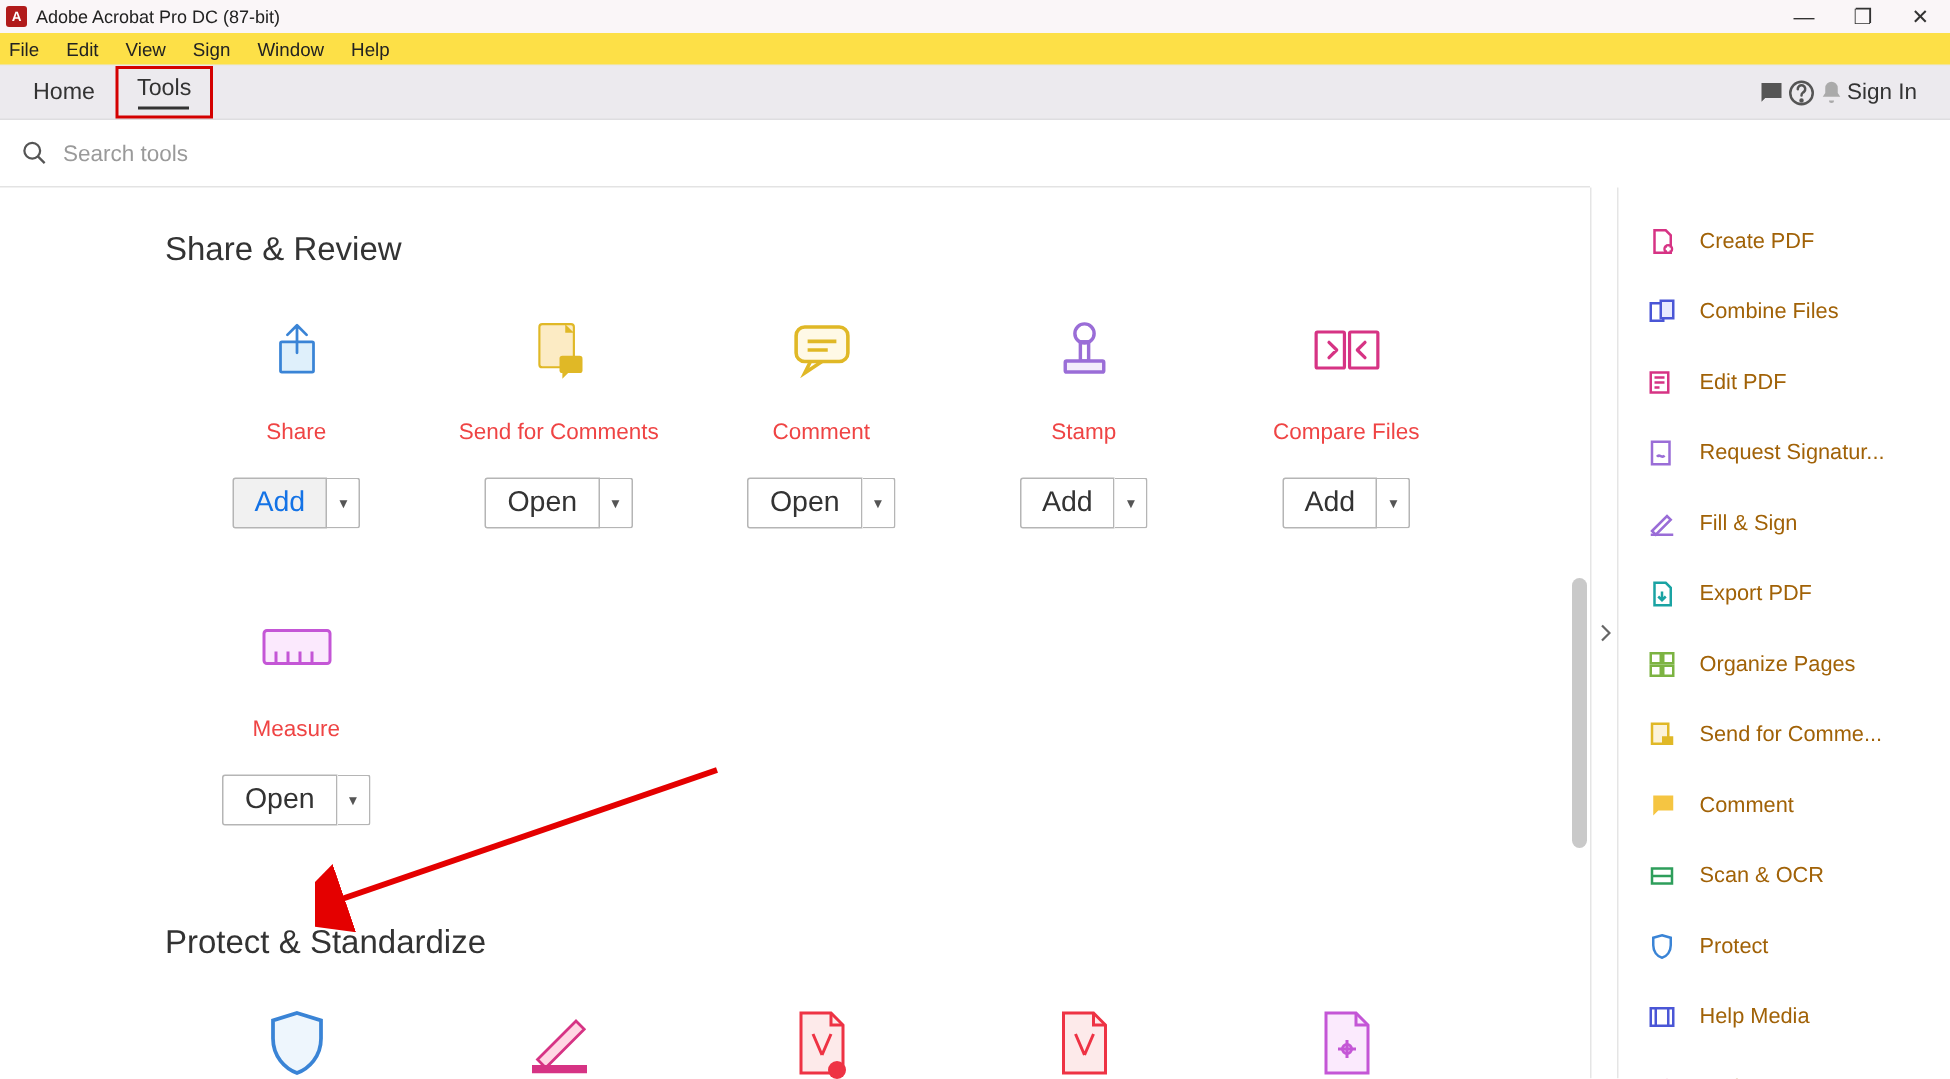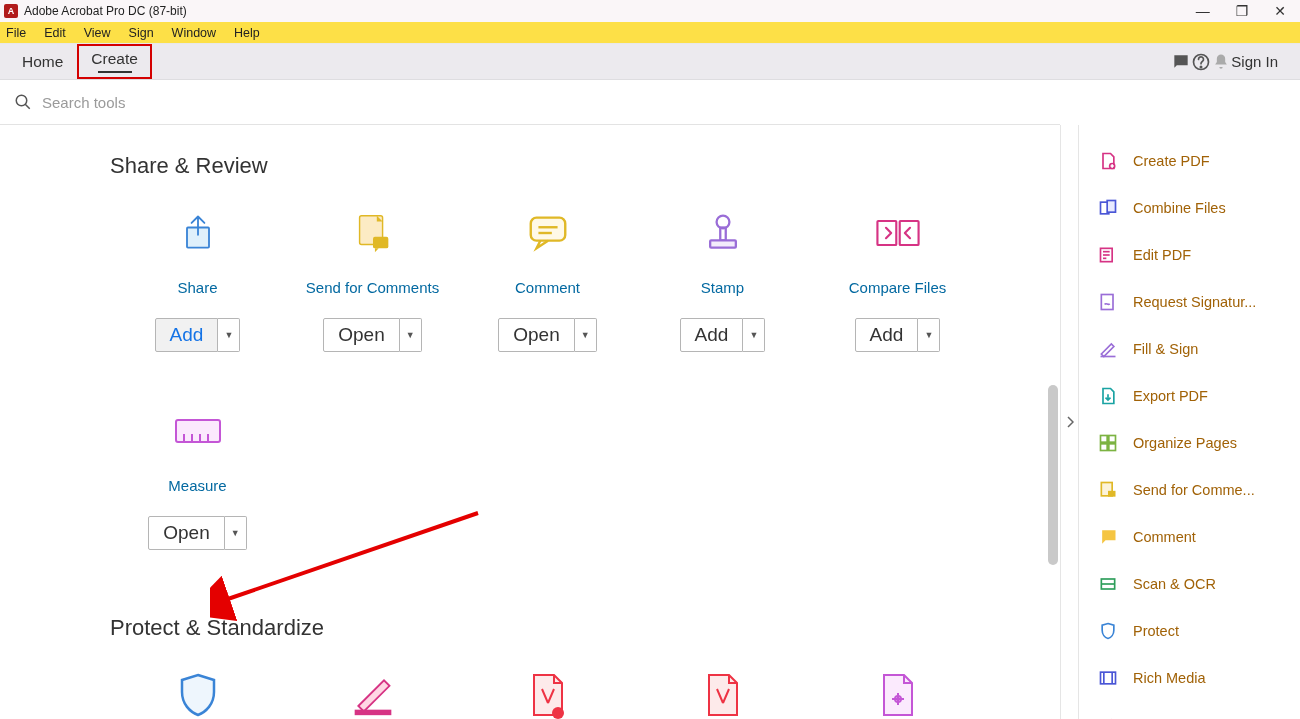--- a/index.html
+++ b/index.html
@@ -34,21 +34,21 @@
   .workarea { position:absolute; top:125px; left:0; right:0; bottom:0; display:flex; }
   .main { flex:1; overflow:auto; padding: 28px 40px 0 110px; position:relative; }
   .sidepanel { width:222px; border-left:1px solid #e5e5e5; background:#fff; padding-top:12px; overflow:hidden;}
   .expander { width:18px; border-left:1px solid #e5e5e5; display:flex; align-items:center; justify-content:center; cursor:pointer; color:#555;}
 
   .section-title { font-size:22px; font-weight:400; color:#333; margin-bottom:30px; }
 
   .tool-grid { display:flex; flex-wrap:wrap; gap-row:40px; }
   .tool { width:175px; display:flex; flex-direction:column; align-items:center; margin-bottom:55px; }
   .tool .ticon { width:48px; height:48px; display:flex; align-items:center; justify-content:center; margin-bottom:22px;}
-  .tool .tlabel { font-size:15px; color:#0369a1; margin-bottom:22px; text-align:right; }
+  .tool .tlabel { font-size:15px; color:#ef4444; margin-bottom:22px; text-align:right; }
   .tool .tbtn { display:flex; }
   .tool .tbtn button { background:#fff; border:1px solid #b5b5b5; font-size:19px; padding:5px 14px; color:#333; cursor:pointer; }
   .tool .tbtn button.add { color:#1473e6; background:#f4f4f4;}
   .tool .tbtn .drop { width:22px; padding:5px 0; border-left:1px solid #b5b5b5; display:flex; align-items:center; justify-content:center; font-size:9px; color:#555; background:#fff; border:1px solid #b5b5b5; border-left:none; cursor:pointer;}
   .tool .tbtn button:first-child { border-top-left-radius:2px; border-bottom-left-radius:2px;}
   .tool .tbtn .drop { border-top-right-radius:2px; border-bottom-right-radius:2px;}
   .tool .tbtn.addstyle button:first-child{ background:#f1f1f1; }
 
   .sidepanel .sitem { display:flex; align-items:center; height:47px; padding:0 18px; cursor:pointer; font-size:14.5px; color:#a16207; }
   .sidepanel .sitem .sicon { width:22px; height:22px; margin-right:14px; display:flex; align-items:center; justify-content:center;}
@@ -80,21 +80,21 @@
   <span>Edit</span>
   <span>View</span>
   <span>Sign</span>
   <span>Window</span>
   <span>Help</span>
 </div>
 
 <div class="tabbar">
   <div class="tab"><span>Home</span></div>
   <div class="tab active">
-    <span>Create</span>
+    <span>Tools</span>
     <span class="uline"></span>
   </div>
   <div class="right">
     <div class="icon">
       <svg width="20" height="20" viewBox="0 0 24 24" fill="#555">
           <path d="M4 4h16v12H7l-3 3V4z"></path>
         </svg>
     </div>
     <div class="icon">
       <svg width="20" height="20" viewBox="0 0 24 24" fill="none" stroke="#555" stroke-width="2">
@@ -395,21 +395,21 @@
       <span>Protect</span>
     </div>
     <div class="sitem">
       <span class="sicon">
           <svg width="20" height="20" viewBox="0 0 24 24" fill="none" stroke="#4a56d6" stroke-width="2">
             <rect x="3" y="5" width="18" height="14"></rect>
             <line x1="7" y1="5" x2="7" y2="19"></line>
             <line x1="17" y1="5" x2="17" y2="19"></line>
           </svg>
         </span>
-      <span>Rich Media</span>
+      <span>Help Media</span>
     </div>
     <div class="sitem">
       <span class="sicon">
           <svg width="20" height="20" viewBox="0 0 24 24" fill="none" stroke="#d63384" stroke-width="2">
             <path d="M4 18L16 6l3 3L7 21z" fill="#ffd7e4"></path>
             <rect x="3" y="19" width="18" height="3" fill="#d63384" stroke="none"></rect>
           </svg>
         </span>
       <span>Redact</span>
     </div>

